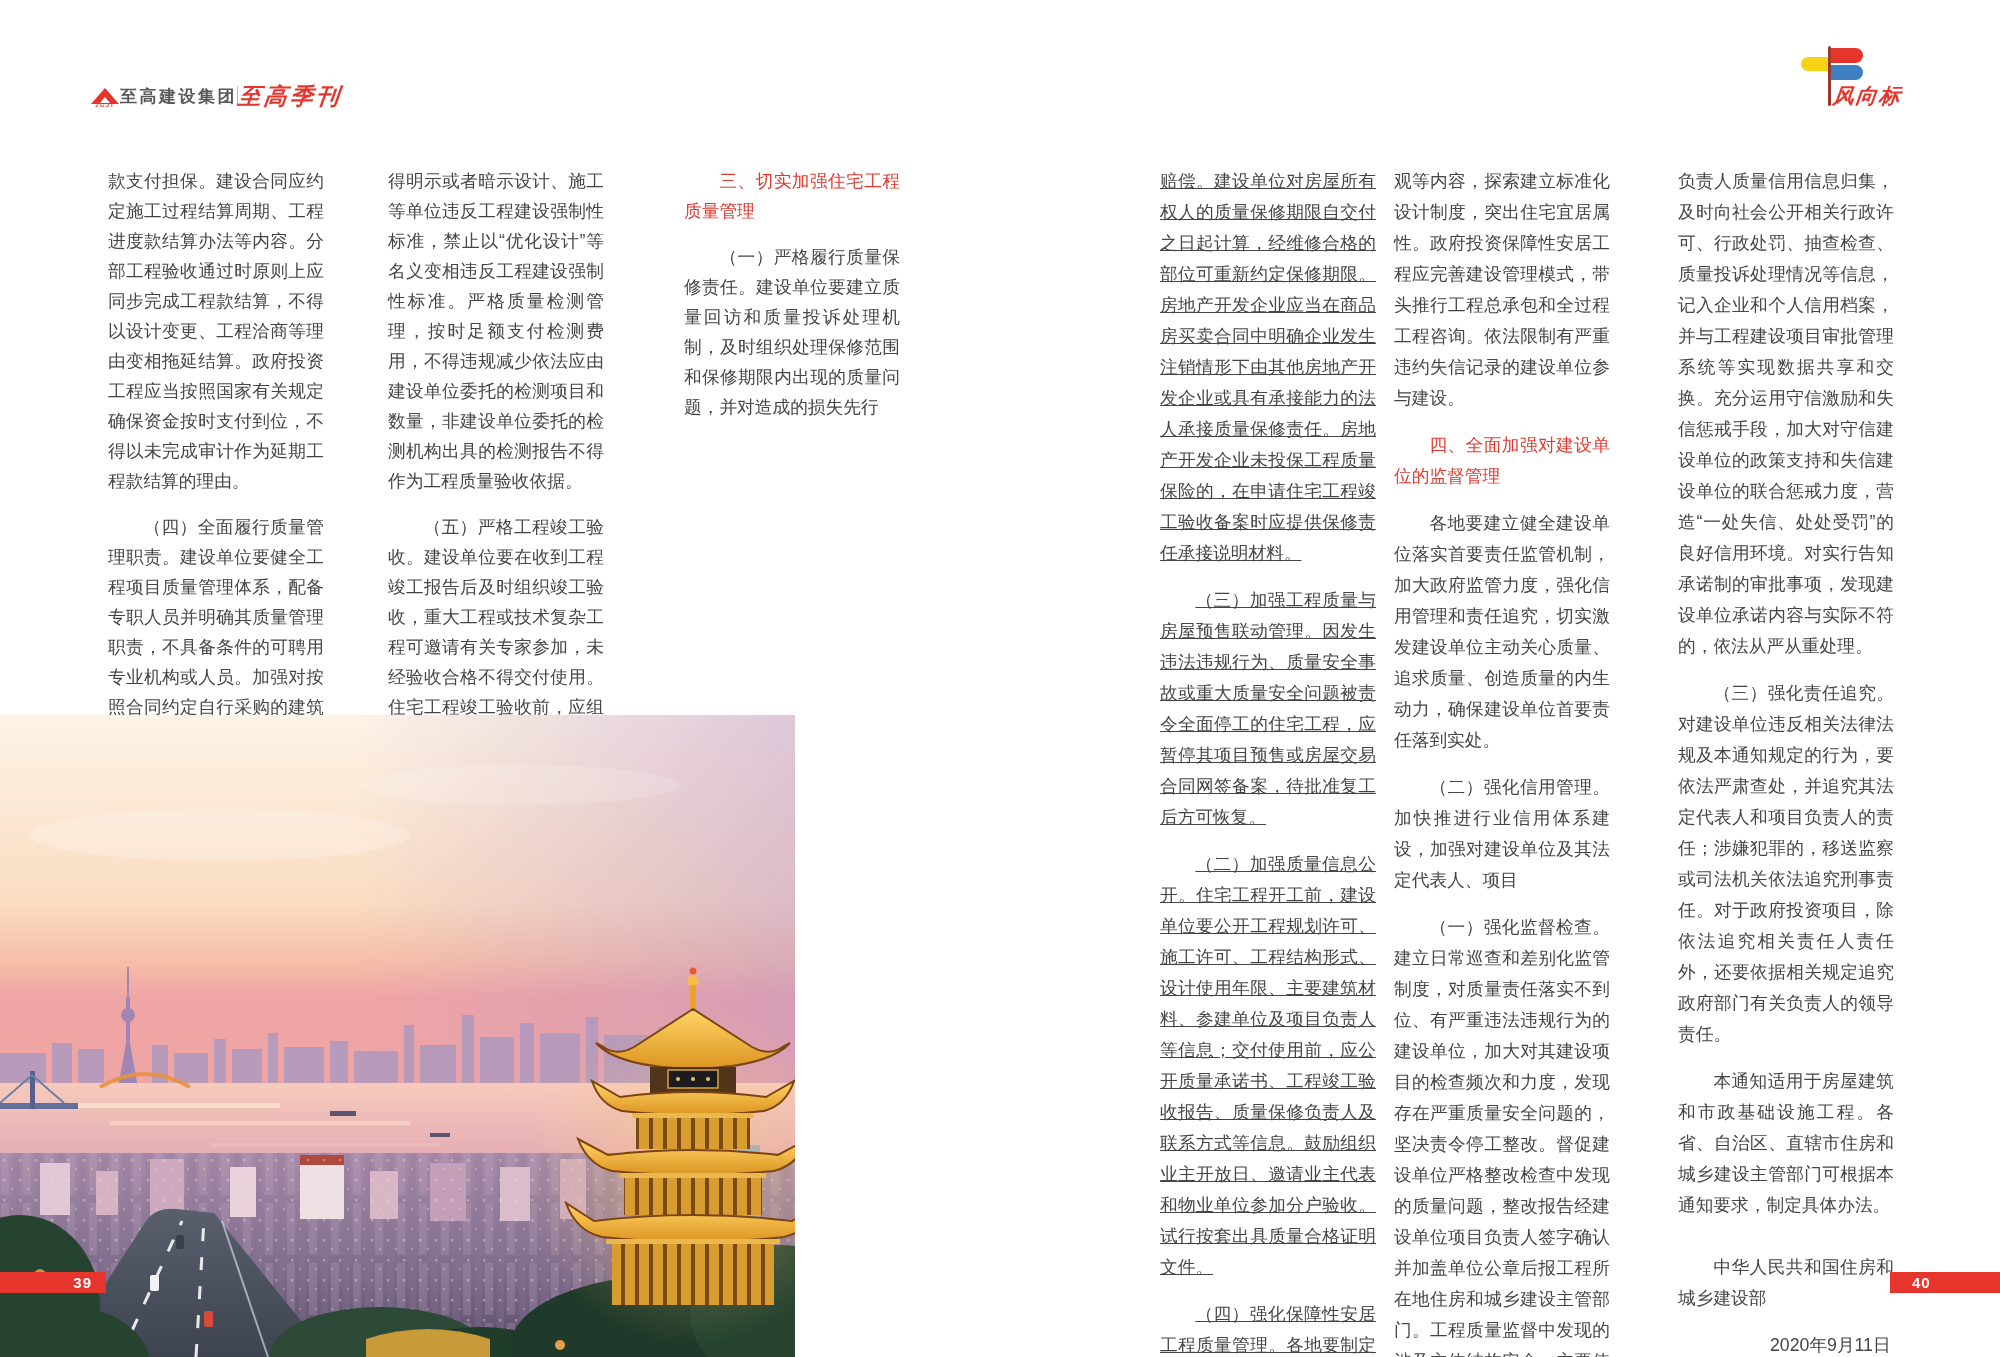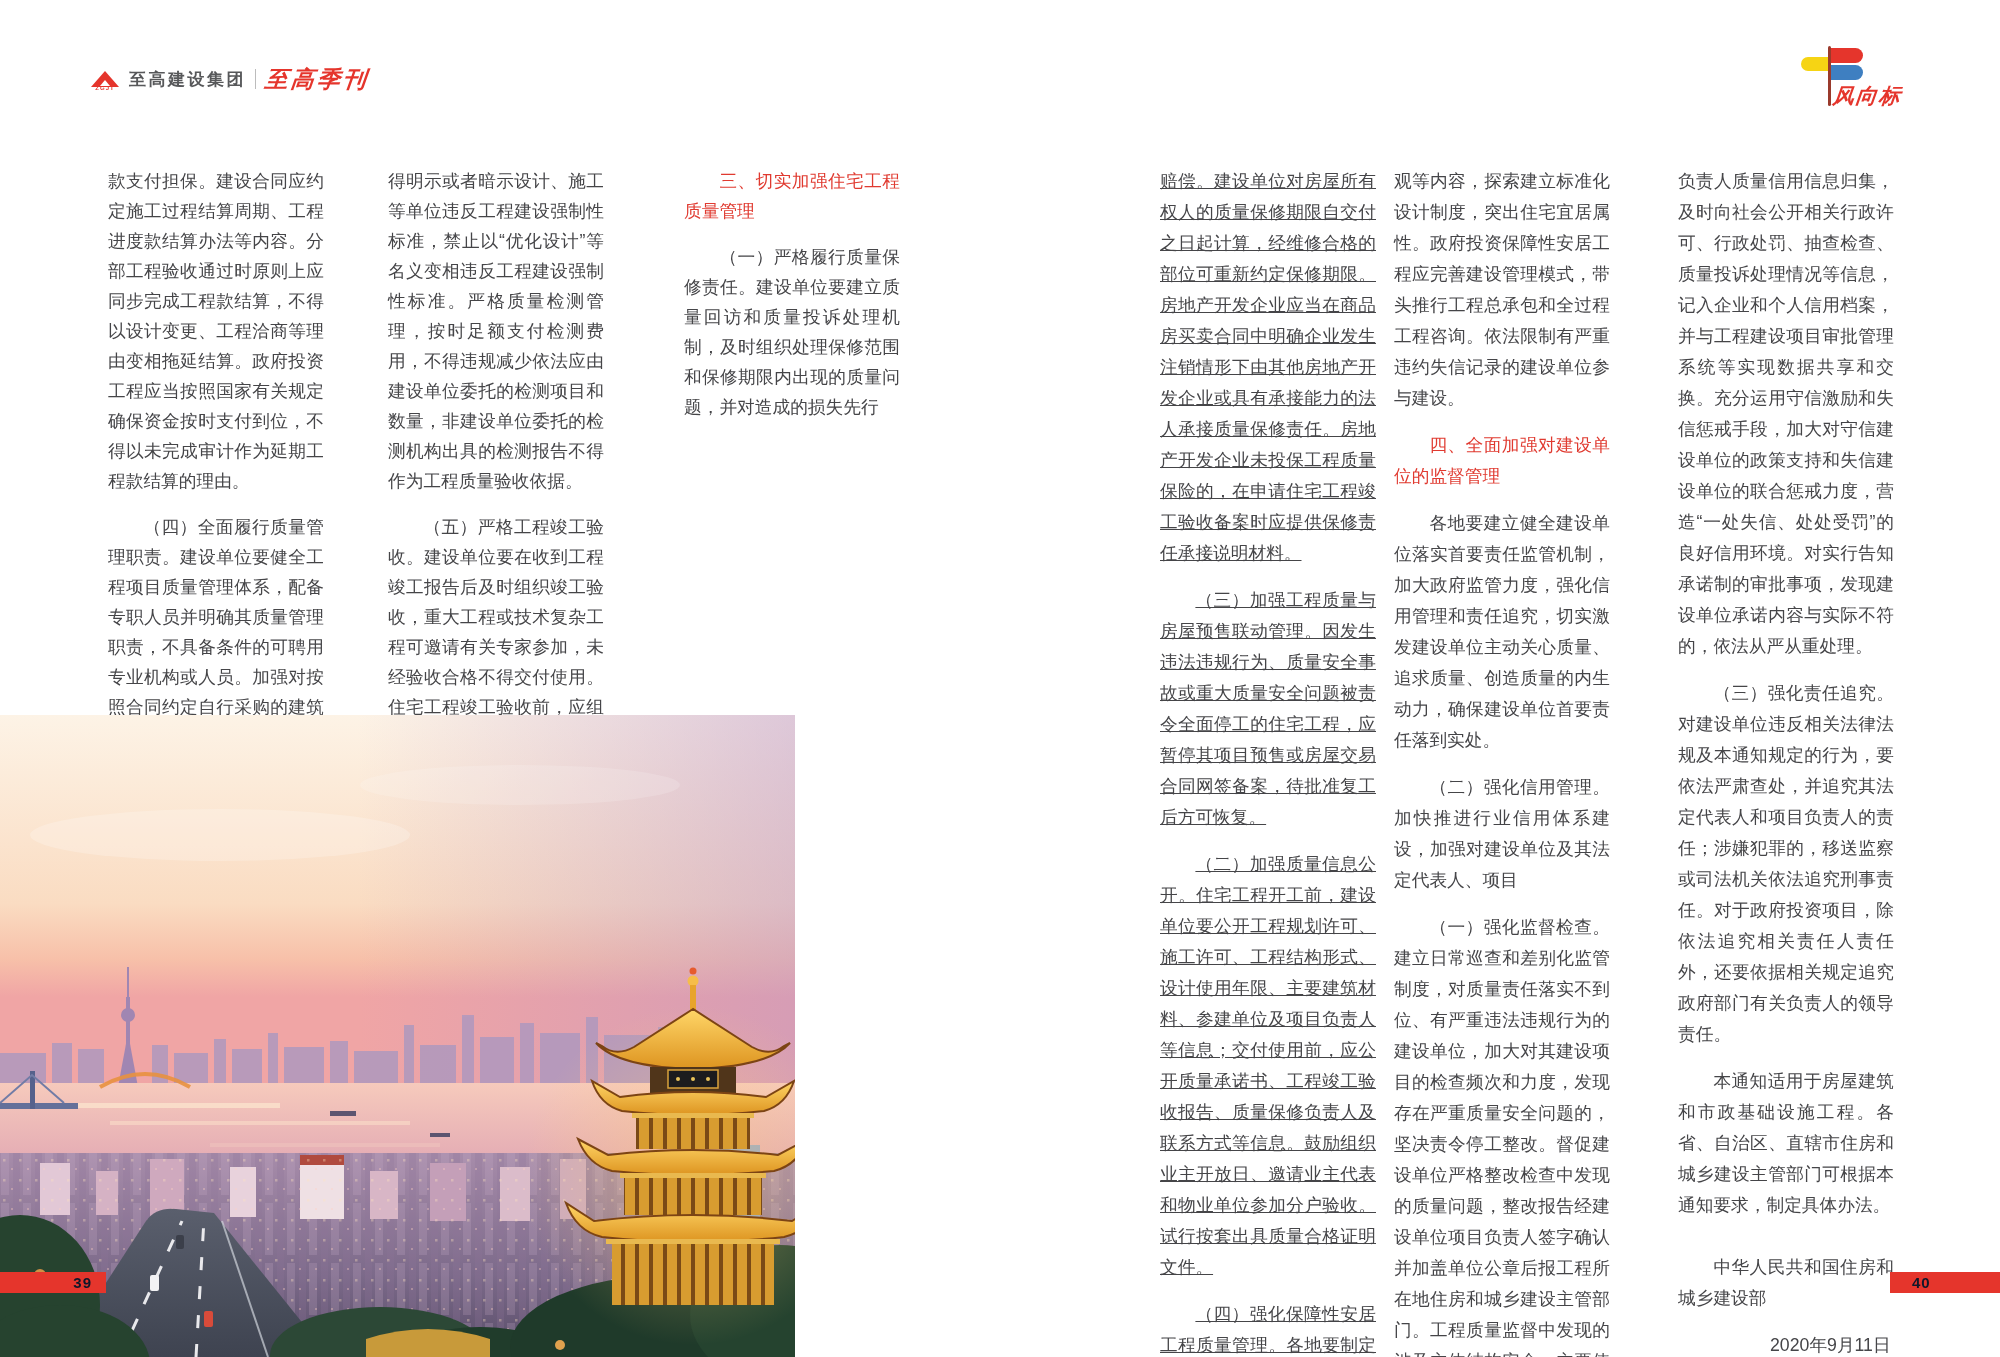--- a/index.html
+++ b/index.html
@@ -1,21 +1,21 @@
 <!DOCTYPE html>
 <html style="--accent: #e5352c; --heading: #e03a30;"><head>
 <meta charset="utf-8">
 <style>
   html,body{margin:0;padding:0;}
   body{
     width:2000px;height:1357px;position:relative;background:#ffffff;
     font-family:"Liberation Sans", sans-serif;overflow:hidden;
   }
   
-  .brand-row{position:absolute;left:90px;top:64px;height:30px;display:flex;align-items:center;gap:9px;}
+  .brand-row{position:absolute;left:90px;top:81px;height:30px;display:flex;align-items:center;}
   .brand-logo{width:30px;text-align:center;line-height:0;}
   .brand-logo .tri{width:0;height:0;margin:0 auto;border-left:14px solid transparent;border-right:14px solid transparent;border-bottom:16px solid var(--accent);}
   .brand-logo .tri-hole{position:relative;top:-7px;width:0;height:0;margin:0 auto;border-left:5px solid transparent;border-right:5px solid transparent;border-bottom:6px solid #fff;}
   .brand-logo .logo-txt{display:block;font-size:6px;font-weight:bold;color:var(--accent);letter-spacing:1px;margin-top:-5px;}
   .brand-name{font-size:17px;font-weight:600;color:#57585a;letter-spacing:2.5px;}
   .brand-div{width:1px;height:20px;background:#bcbcbc;}
   .brand-script{font-size:23px;font-weight:bold;font-style:italic;color:var(--accent);letter-spacing:3px;transform:skewX(-6deg);}
   
   .windvane{position:absolute;left:1799px;top:44px;width:170px;height:66px;}
   .wv-pole{position:absolute;left:29px;top:2px;width:3px;height:60px;background:#9a3a2c;border-radius:2px;}
@@ -31,21 +31,21 @@
   .col.rightpage{line-height:31px;}
   .col p{margin:16px;text-indent:2em;}
   .col p.cont{text-indent:0;}
   .col p.heading{color:var(--heading);}
   .col p.sig-org{margin-top:31px;}
   .col p.sig-date{text-indent:5.2em;}
   #lc1{left:92px;} #lc2{left:372px;} #lc3{left:668px;}
   #rc1{left:1144px;text-decoration:underline;} #rc2{left:1378px;} #rc3{left:1662px;}
   
   .badge{position:absolute;top:1272px;height:21px;line-height:21px;background:var(--accent);
-         color:#0f172a;font-weight:bold;font-size:15px;letter-spacing:1px;z-index:5;}
+         color:#ffffff;font-weight:bold;font-size:15px;letter-spacing:1px;z-index:5;}
   #badge-left{left:0;width:92px;text-align:right;padding-right:14px;}
   #badge-right{left:1890px;width:88px;text-align:left;padding-left:22px;}
   
   .photo{position:absolute;left:0;top:715px;width:795px;height:642px;overflow:hidden;}
   .photo svg{display:block;width:795px;height:642px;}
 </style>
 </head>
 <body>
 
 <div class="brand-row">

